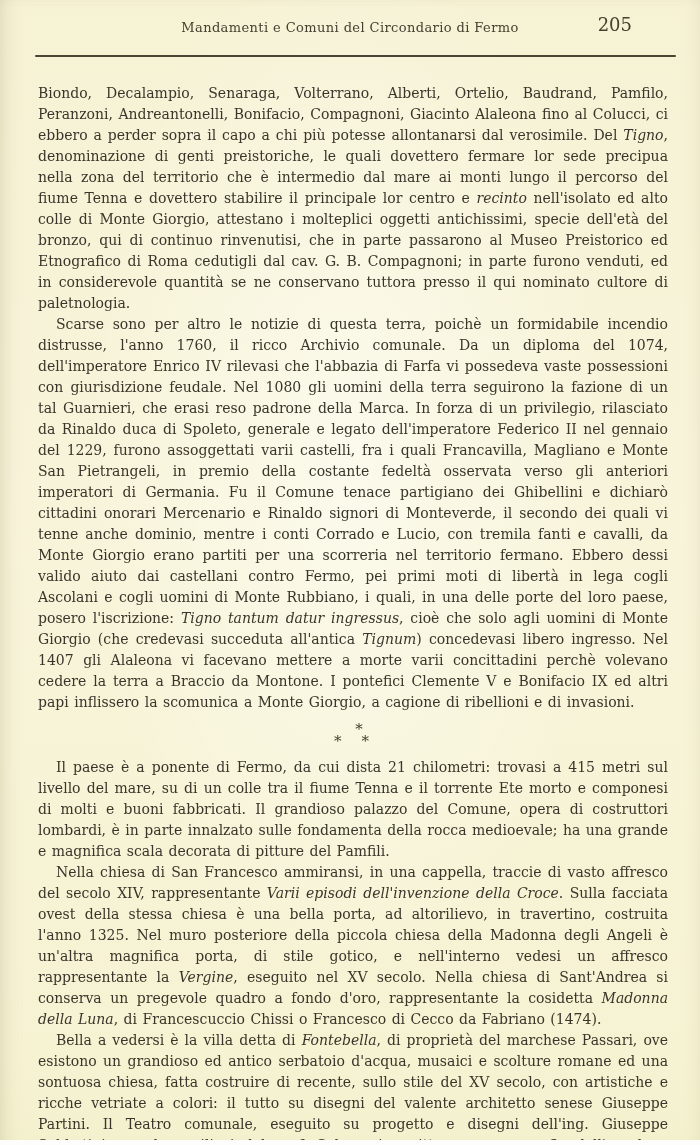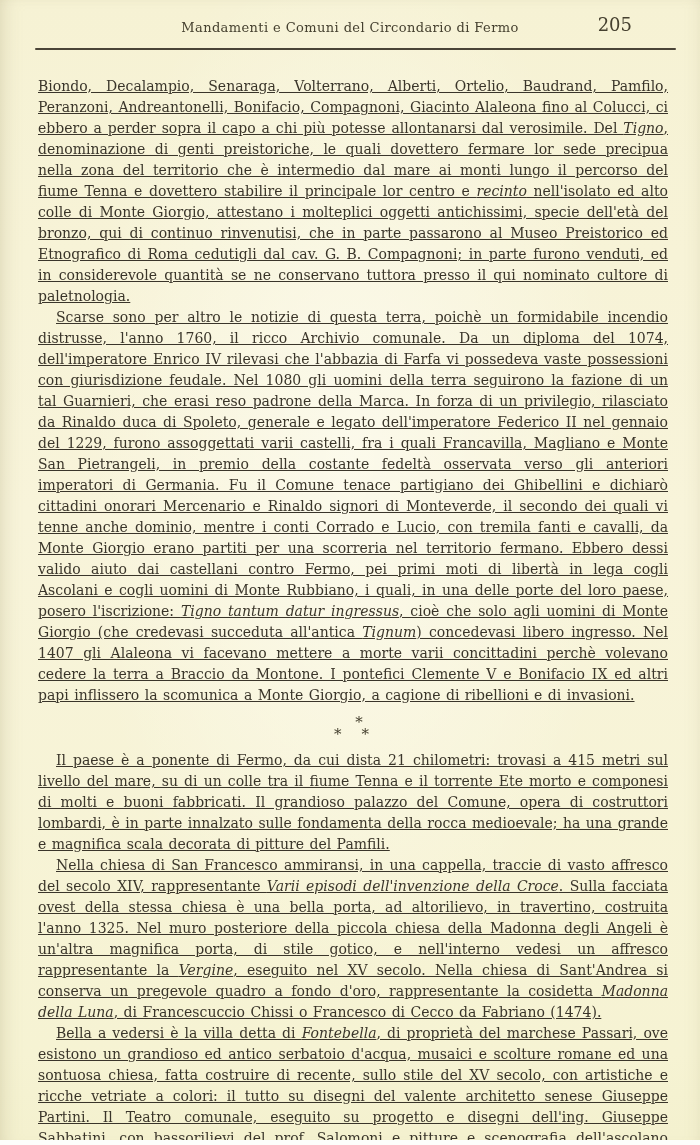--- a/index.html
+++ b/index.html
@@ -20,21 +20,21 @@
     color:var(--ink);
     background:
       radial-gradient(ellipse at 50% 40%, rgba(255,255,250,0.55) 0%, rgba(255,255,250,0) 55%),
       linear-gradient(180deg,#f6f2d4 0%, #f8f4da 45%, #f6f3d3 92%, #f4f1cf 99%),
       var(--paper);
     box-shadow:inset 14px 0 22px -16px rgba(160,150,110,0.45),
                inset -10px 0 20px -16px rgba(160,150,110,0.35);
   }
   .header{
     position:relative;
-    height:48px;
+    height:55px;
     padding:0 32px 0 38px;
     text-decoration:underline;
   }
   .running-title{
     position:absolute;
     left:0;right:0;
     top:20px;
     text-align:center;
     font-size:13px;
     letter-spacing:0.4px;
@@ -56,21 +56,21 @@
   }
   .body-text{
     margin:26px 32px 0 38px;
     width:630px;
     font-size:14px;
     line-height:21px;
     text-align:justify;
     word-spacing:1px;
     color:var(--ink);
   }
-  .para{text-indent:18px;text-decoration:underline;}
+  .para{text-indent:18px;}
   .para.no-indent{text-indent:0;}
   .para em{font-style:italic;}
   .asterism{
     text-align:center;
     font-size:15px;
     line-height:12px;
     margin:10px 0 10px;
     color:#45402f;
   }
   .ast-top{display:block;padding-left:12px;}

